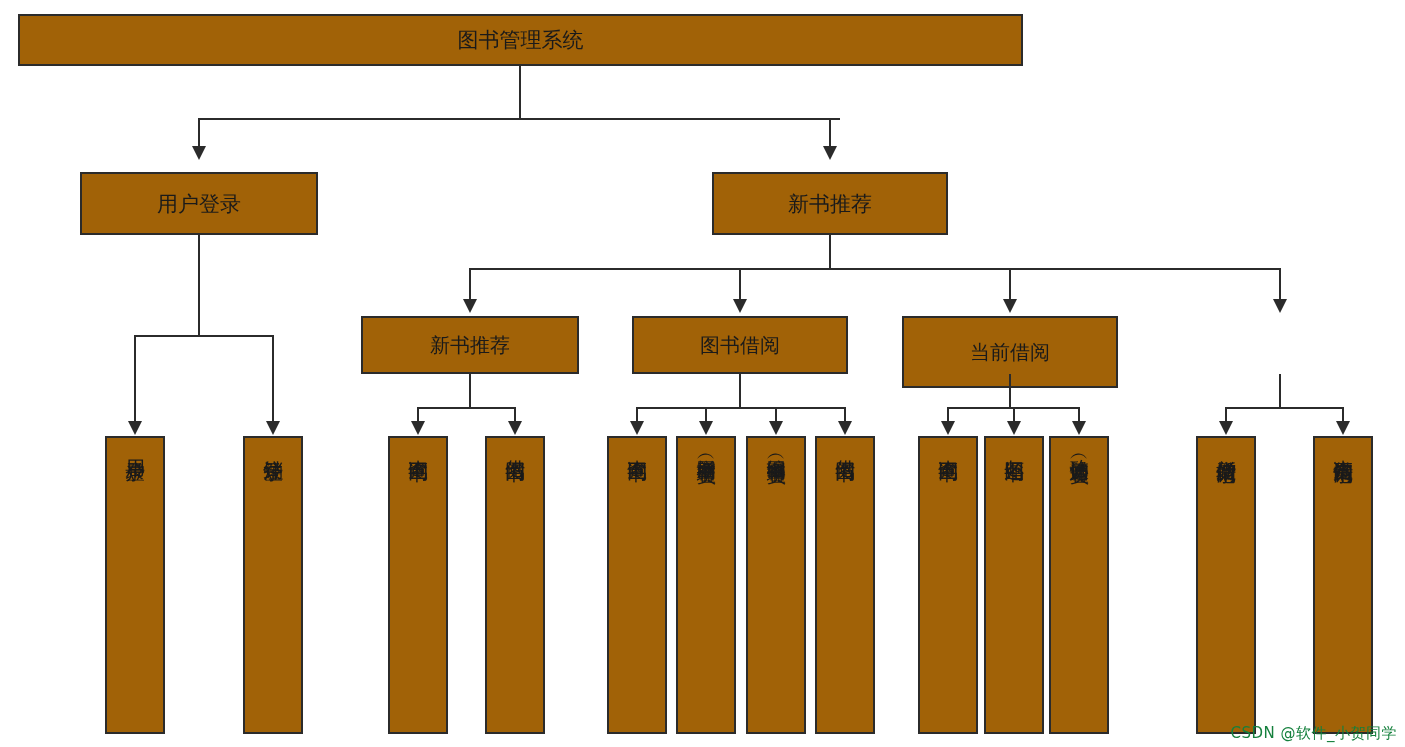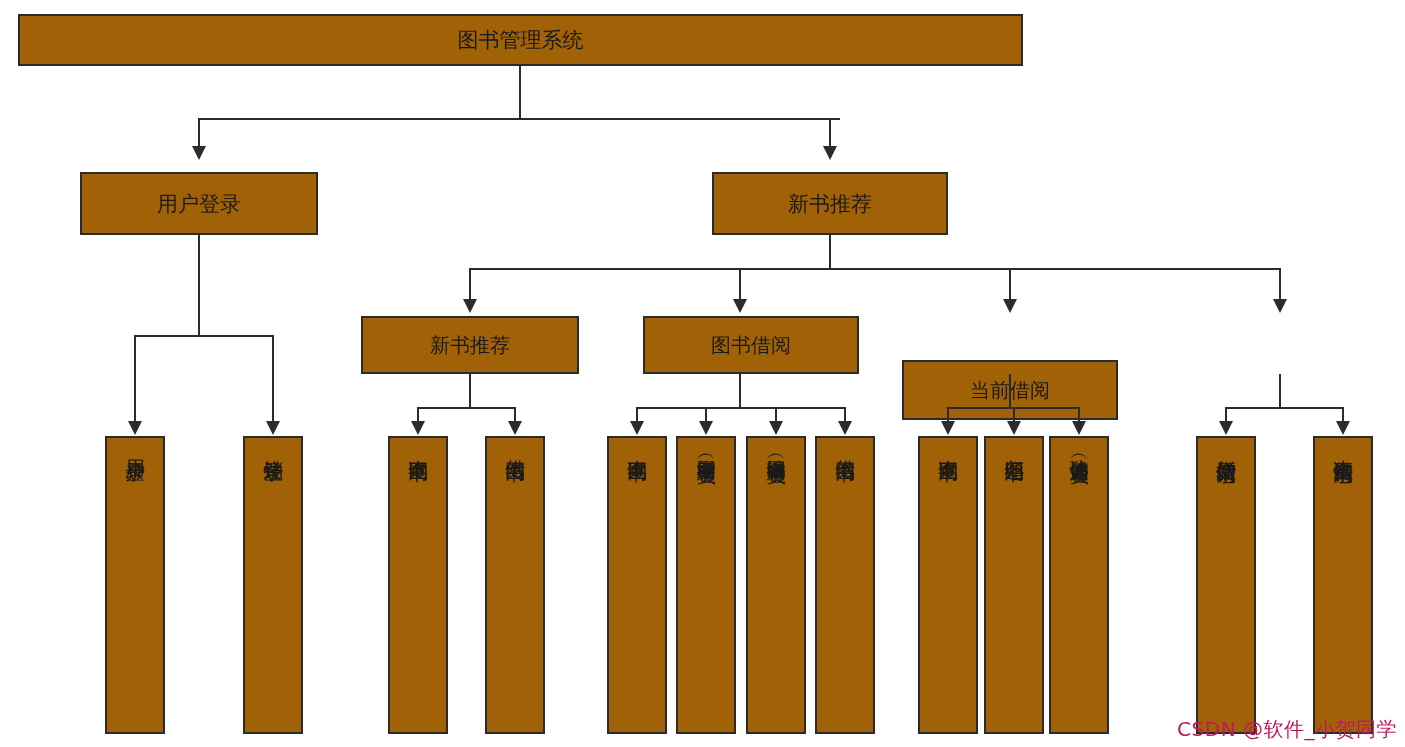--- a/index.html
+++ b/index.html
@@ -61,22 +61,22 @@
     border-left:7px solid transparent;
     border-right:7px solid transparent;
     border-top:14px solid #2b2b2b;
   }
 
   
   #watermark{
     position:absolute;
     right:8px;
     bottom:4px;
-    font-size:20px;
-    color:#be185d;
+    font-size:15px;
+    color:#15803d;
     letter-spacing:0.5px;
     white-space:nowrap;
     user-select:none;
   }
 </style>
 </head>
 <body>
 
 <div id="canvas">
 
@@ -120,25 +120,25 @@
   <div class="seg v" style="left:1009px; top:268px; height:33px;"></div>
   <div class="arrow" style="left:1003px; top:299px;"></div>
 
   <div class="seg v" style="left:1279px; top:268px; height:33px;"></div>
   <div class="arrow" style="left:1273px; top:299px;"></div>
 
   <div class="node level2" style="left:361px; top:316px; width:218px; height:58px;">
     <span>新书推荐</span>
   </div>
 
-  <div class="node level2" style="left:632px; top:316px; width:216px; height:58px;margin-left:11px;">
+  <div class="node level2" style="left:632px; top:316px; width:216px; height:58px;">
     <span>图书借阅</span>
   </div>
 
-  <div class="node level2" style="left:902px; top:316px; width:216px; height:60px;margin-top:44px;">
+  <div class="node level2" style="left:902px; top:316px; width:216px; height:72px;">
     <span>当前借阅</span>
   </div>
 
 
   <div class="seg v" style="left:469px; top:374px; height:33px;"></div>
   <div class="seg h" style="left:417px; top:407px; width:98px;"></div>
   <div class="seg v" style="left:417px; top:407px; height:16px;"></div>
   <div class="arrow" style="left:411px; top:421px;"></div>
   <div class="seg v" style="left:514px; top:407px; height:16px;"></div>
   <div class="arrow" style="left:508px; top:421px;"></div>

